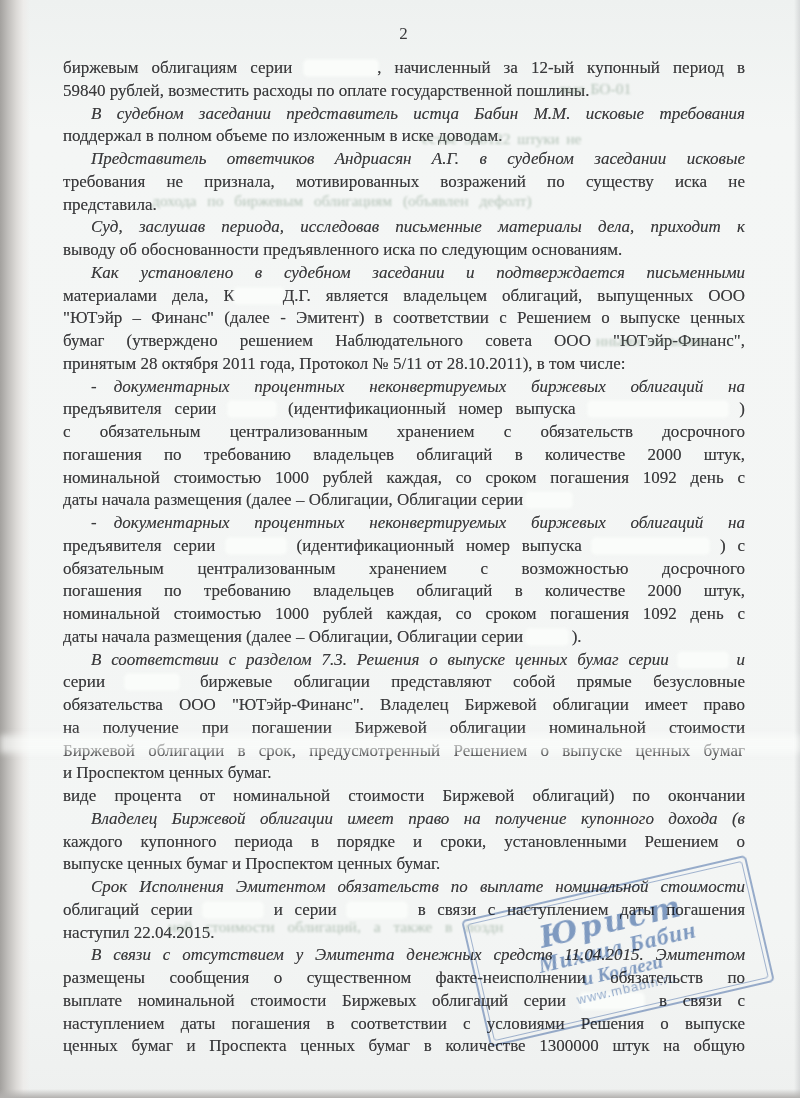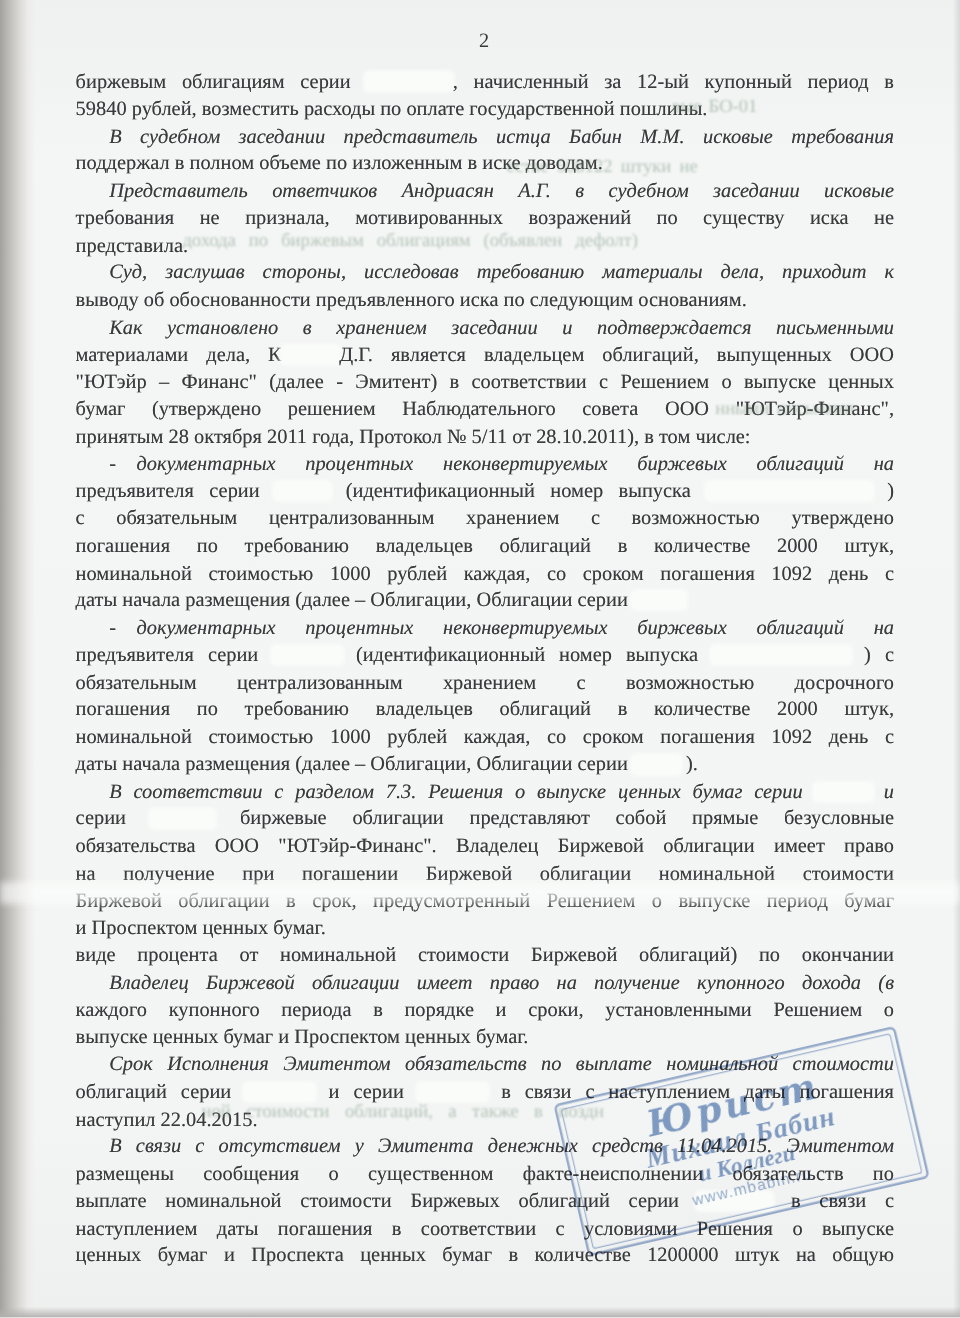--- a/index.html
+++ b/index.html
@@ -68,71 +68,71 @@
       <div class="para">
         <div class="line indent">В судебном заседании представитель истца Бабин М.М. исковые требования</div>
         <div class="line last">поддержал в полном объеме по изложенным в иске доводам.</div>
       </div>
       <div class="para">
         <div class="line indent">Представитель ответчиков Андриасян А.Г. в судебном заседании исковые</div>
         <div class="line">требования не признала, мотивированных возражений по существу иска не</div>
         <div class="line last">представила.</div>
       </div>
       <div class="para">
-        <div class="line indent">Суд, заслушав стороны, исследовав требованию материалы дела, приходит к</div>
+        <div class="line indent">Суд, заслушав периода, исследовав письменные материалы дела, приходит к</div>
         <div class="line last">выводу об обоснованности предъявленного иска по следующим основаниям.</div>
       </div>
       <div class="para">
-        <div class="line indent">Как установлено в хранением заседании и подтверждается письменными</div>
+        <div class="line indent">Как установлено в судебном заседании и подтверждается письменными</div>
         <div class="line">материалами дела, К<span class="redact" style="width: 48px;"></span>Д.Г. является владельцем облигаций, выпущенных ООО</div>
         <div class="line">"ЮТэйр – Финанс" (далее - Эмитент) в соответствии с Решением о выпуске ценных</div>
         <div class="line">бумаг (утверждено решением Наблюдательного совета ООО "ЮТэйр-Финанс",</div>
         <div class="line last">принятым 28 октября 2011 года, Протокол № 5/11 от 28.10.2011), в том числе:</div>
       </div>
       <div class="para">
         <div class="line indent">- документарных процентных неконвертируемых биржевых облигаций на</div>
         <div class="line">предъявителя серии <span class="redact" style="width: 46px;"></span> (идентификационный номер выпуска <span class="redact" style="width: 138px;"></span> )</div>
-        <div class="line">с обязательным централизованным хранением с возможностью утверждено</div>
+        <div class="line">с обязательным централизованным хранением с обязательств досрочного</div>
         <div class="line">погашения по требованию владельцев облигаций в количестве 2000 штук,</div>
         <div class="line">номинальной стоимостью 1000 рублей каждая, со сроком погашения 1092 день с</div>
         <div class="line last">даты начала размещения (далее – Облигации, Облигации серии <span class="redact" style="width: 44px;"></span></div>
       </div>
       <div class="para">
         <div class="line indent">- документарных процентных неконвертируемых биржевых облигаций на</div>
         <div class="line">предъявителя серии <span class="redact" style="width: 58px;"></span> (идентификационный номер выпуска <span class="redact" style="width: 115px;"></span> ) с</div>
         <div class="line">обязательным централизованным хранением с возможностью досрочного</div>
         <div class="line">погашения по требованию владельцев облигаций в количестве 2000 штук,</div>
         <div class="line">номинальной стоимостью 1000 рублей каждая, со сроком погашения 1092 день с</div>
         <div class="line last">даты начала размещения (далее – Облигации, Облигации серии <span class="redact" style="width: 40px;"></span> ).</div>
       </div>
       <div class="para">
         <div class="line indent">В соответствии с разделом 7.3. Решения о выпуске ценных бумаг серии <span class="redact" style="width: 48px;"></span> и</div>
         <div class="line">серии <span class="redact" style="width: 52px;"></span> биржевые облигации представляют собой прямые безусловные</div>
         <div class="line">обязательства ООО "ЮТэйр-Финанс". Владелец Биржевой облигации имеет право</div>
         <div class="line">на получение при погашении Биржевой облигации номинальной стоимости</div>
-        <div class="line">Биржевой облигации в срок, предусмотренный Решением о выпуске период бумаг</div>
+        <div class="line">Биржевой облигации в срок, предусмотренный Решением о выпуске ценных бумаг</div>
         <div class="line last">и Проспектом ценных бумаг.</div>
       </div>
       <div class="para">
         <div class="line">виде процента от номинальной стоимости Биржевой облигаций) по окончании</div>
         <div class="line indent">Владелец Биржевой облигации имеет право на получение купонного дохода (в</div>
         <div class="line">каждого купонного периода в порядке и сроки, установленными Решением о</div>
         <div class="line last">выпуске ценных бумаг и Проспектом ценных бумаг.</div>
       </div>
       <div class="para">
         <div class="line indent">Срок Исполнения Эмитентом обязательств по выплате номинальной стоимости</div>
         <div class="line">облигаций серии <span class="redact" style="width: 58px;"></span> и серии <span class="redact" style="width: 58px;"></span> в связи с наступлением даты погашения</div>
         <div class="line last">наступил 22.04.2015.</div>
       </div>
       <div class="para">
         <div class="line indent">В связи с отсутствием у Эмитента денежных средств 11.04.2015. Эмитентом</div>
         <div class="line">размещены сообщения о существенном факте-неисполнении обязательств по</div>
         <div class="line">выплате номинальной стоимости Биржевых облигаций серии <span class="redact" style="width: 62px;"></span> в связи с</div>
         <div class="line">наступлением даты погашения в соответствии с условиями Решения о выпуске</div>
-        <div class="line">ценных бумаг и Проспекта ценных бумаг в количестве 1200000 штук на общую</div>
+        <div class="line">ценных бумаг и Проспекта ценных бумаг в количестве 1300000 штук на общую</div>
       </div>
     </div>
 
   <div class="crease"></div>
 
   <div class="stamp">
     <div class="s1">Юрист</div>
     <div class="s2">Михаил Бабин</div>
     <div class="s3">и Коллеги</div>
     <div class="s4">www.mbabin.ru</div>

